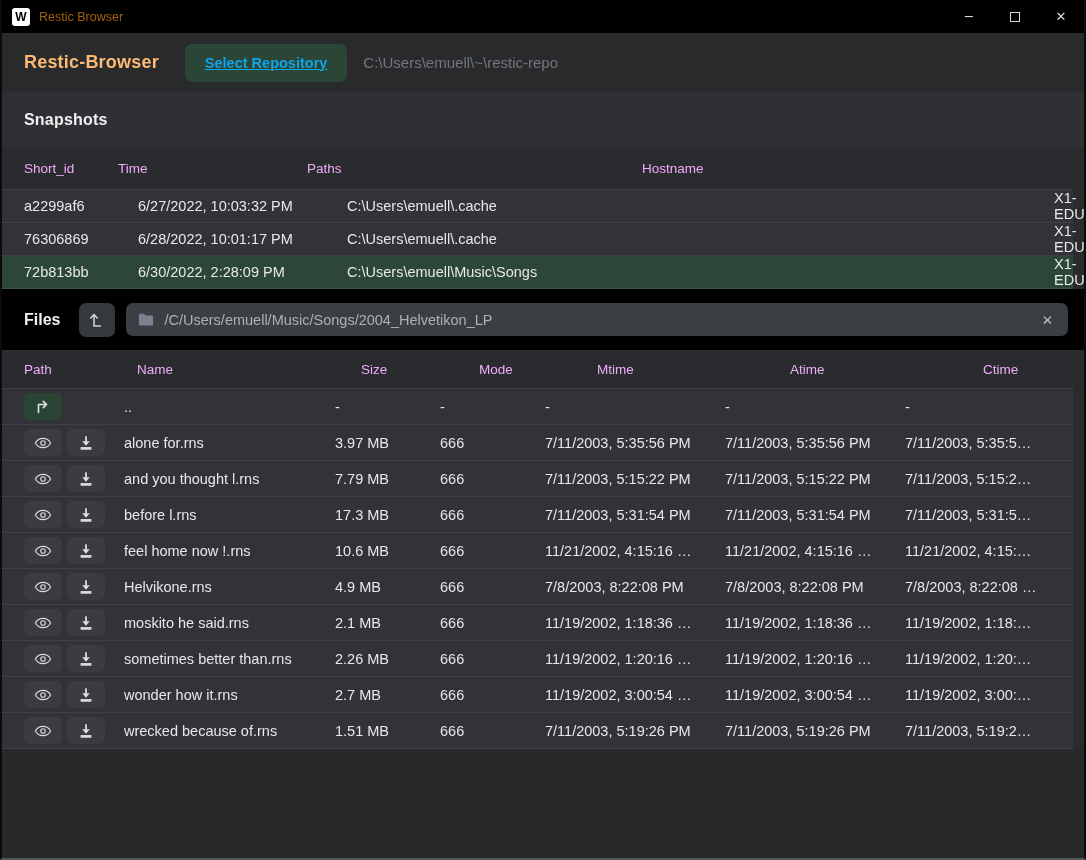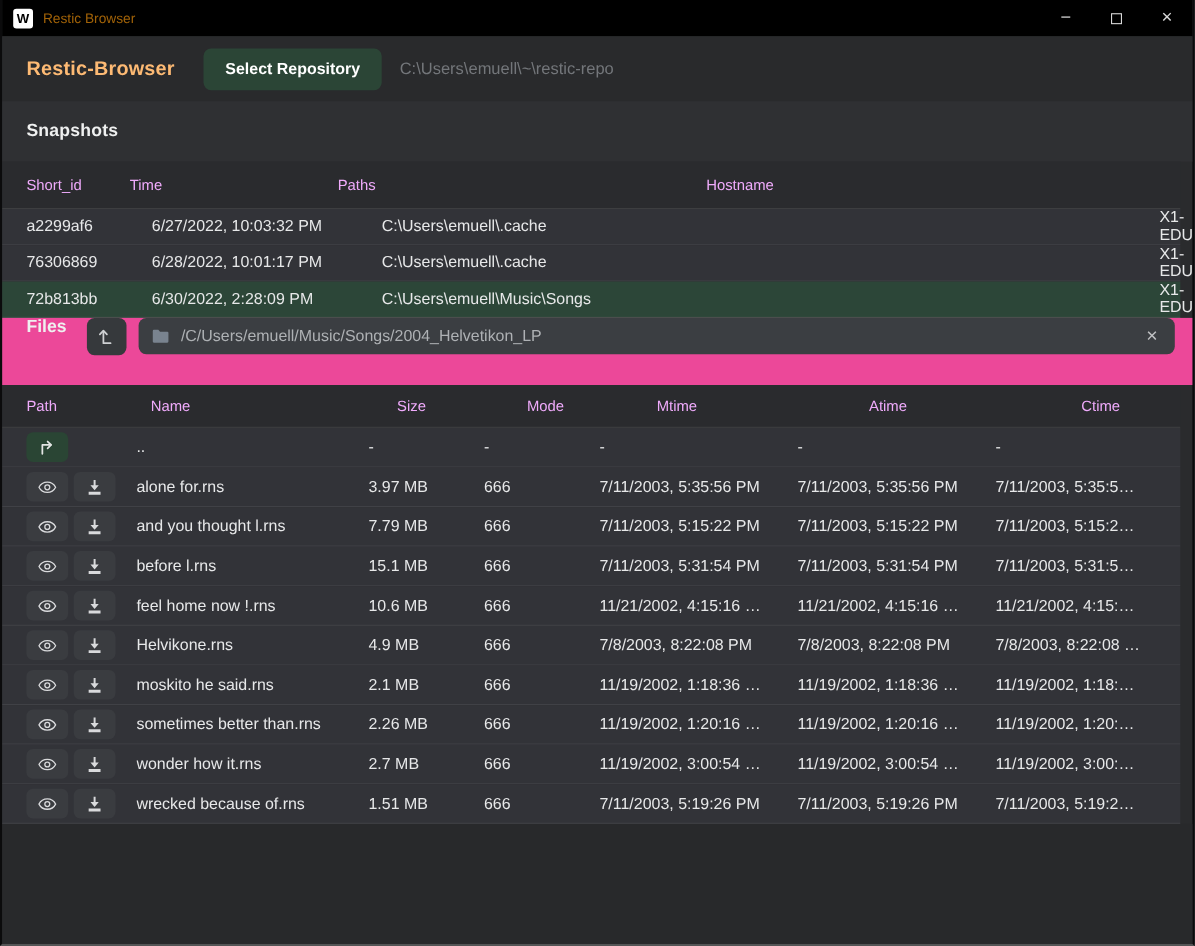--- a/index.html
+++ b/index.html
@@ -39,23 +39,23 @@
   }
   .max-box { width: 10px; height: 10px; border: 1px solid #d8d8d8; display: inline-block; }
 
   
   .header {
     height: 59px; background: #292a2c; flex: none;
     display: flex; align-items: center; padding: 0 22px;
   }
   .app-name { font-size: 18px; font-weight: 700; color: #fdba74; margin-right: 26px; letter-spacing: .2px; }
   .repo-btn {
-    background: #2b4536; color: #ffffff; border: none; border-radius: 7px;
+    background: #2b4536; color: #0ea5e9; border: none; border-radius: 7px;
     font-family: inherit; font-size: 14.5px; font-weight: 700;
-    padding: 11px 20px; margin-right: 16px; cursor: pointer;
+    padding: 11px 20px; margin-right: 16px; cursor: pointer; text-decoration: underline;
   }
   .repo-path { font-size: 15px; color: #73767a; }
 
   
   .section-band {
     height: 55px; background: #2f3033; flex: none;
     display: flex; align-items: center; padding: 0 22px;
   }
   .section-title { font-size: 16px; font-weight: 700; color: #eff0f0; letter-spacing: .2px; }
 
@@ -69,22 +69,22 @@
   .snap-rows { flex: none; margin-right: 11px; }
   .snap-row {
     height: 33px; background: #323338; color: #e7e8e9; font-size: 14.5px;
     border-bottom: 1px solid rgba(255,255,255,.07);
     gap: 20px;
   }
   .snap-row.selected { background: #2c4638; }
 
   
   .files-bar {
-    height: 61px; background: #ec4899; flex: none;
-    display: flex; padding: 0 16px 0 22px;
+    height: 61px; background: #000000; flex: none;
+    display: flex; align-items: center; padding: 0 16px 0 22px;
   }
   .files-title { font-size: 16px; font-weight: 700; color: #eff0f0; margin-right: 19px; }
   .uplevel-btn {
     width: 36px; height: 34px; background: #36393c; border: none; border-radius: 7px;
     display: flex; align-items: center; justify-content: center; cursor: pointer; flex: none;
     margin-right: 11px;
   }
   .path-box {
     flex: 1; height: 33px; background: #3b3e42; border-radius: 7px;
     display: flex; align-items: center; padding: 0 10px 0 11px; gap: 9px;
@@ -285,21 +285,21 @@
           </svg>
         </button>
         <button class="icon-btn">
           <svg width="20" height="18" viewBox="0 0 20 20">
             <path d="M9 2.5 h2 v5.5 h3.2 L10 13 L5.8 8 H9 Z" fill="#d9dadc"></path>
             <path d="M4 14.5 h12 v3 h-12 Z" fill="#d9dadc"></path>
           </svg>
         </button>
       </span>
       <span class="cell">before l.rns</span>
-      <span class="cell">15.1 MB</span>
+      <span class="cell">17.3 MB</span>
       <span class="cell">666</span>
       <span class="cell">7/11/2003, 5:31:54 PM</span>
       <span class="cell">7/11/2003, 5:31:54 PM</span>
       <span class="cell">7/11/2003, 5:31:54 PM</span>
     </div>
 
     <div class="file-row file-grid">
       <span class="btn-cell">
         <button class="icon-btn">
           <svg width="20" height="18" viewBox="0 0 20 20">

